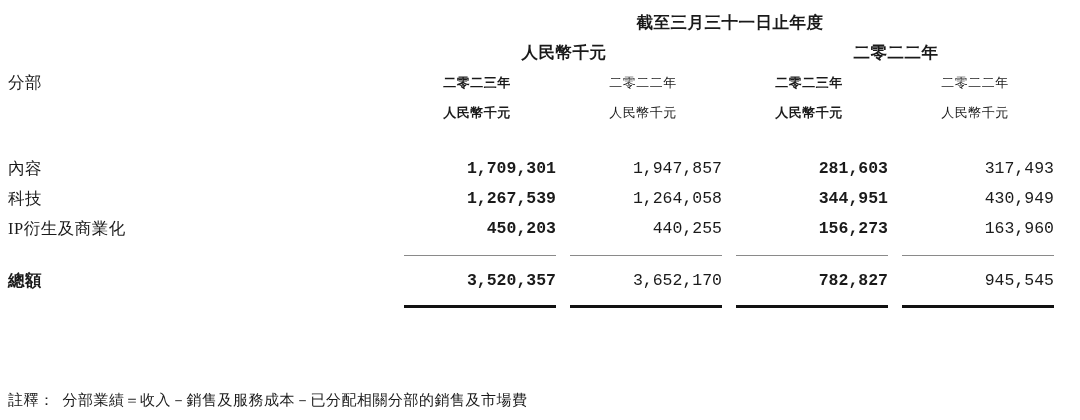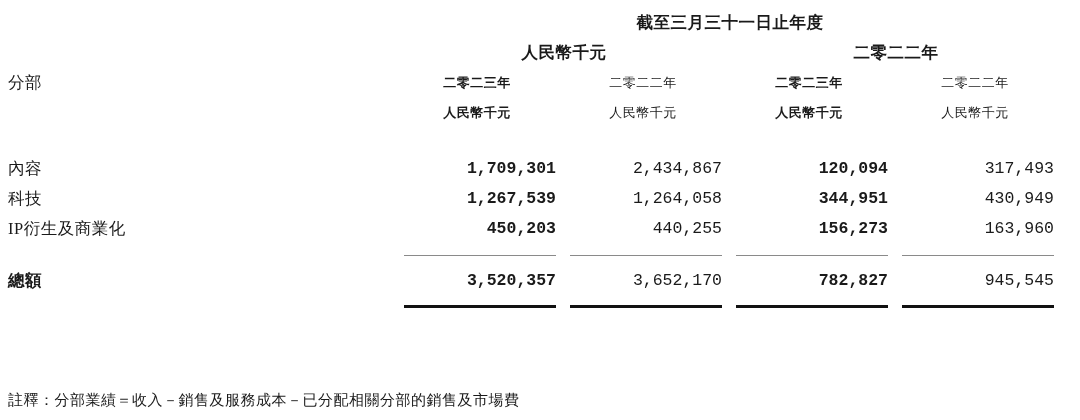--- a/index.html
+++ b/index.html
@@ -86,21 +86,21 @@
     margin-top: 5px;
   }
   .note {
     position: absolute;
     left: 8px;
     bottom: 10px;
     font-size: 15px;
     line-height: 20px;
     white-space: nowrap;
   }
-  .note .note-label { margin-right: 0; }
+  .note .note-label { margin-right: 8px; }
   .cjk { letter-spacing: 0.5px; }
 </style>
 </head>
 <body>
 
 <div class="sheet">
 
   <table class="fin">
     <colgroup>
       <col class="c-label">
@@ -138,22 +138,22 @@
       <td class="hdr-center cjk pad">人民幣千元</td>
     </tr>
 
     <tr class="spacer-row">
       <td colspan="5"></td>
     </tr>
 
     <tr>
       <td class="label cjk">內容</td>
       <td class="num bold">1,709,301</td>
-      <td class="num">2,434,867</td>
-      <td class="num bold">120,094</td>
+      <td class="num">1,947,857</td>
+      <td class="num bold">281,603</td>
       <td class="num">317,493</td>
     </tr>
 
     <tr>
       <td class="label cjk">科技</td>
       <td class="num bold">1,267,539</td>
       <td class="num">1,264,058</td>
       <td class="num bold">344,951</td>
       <td class="num">430,949</td>
     </tr>

